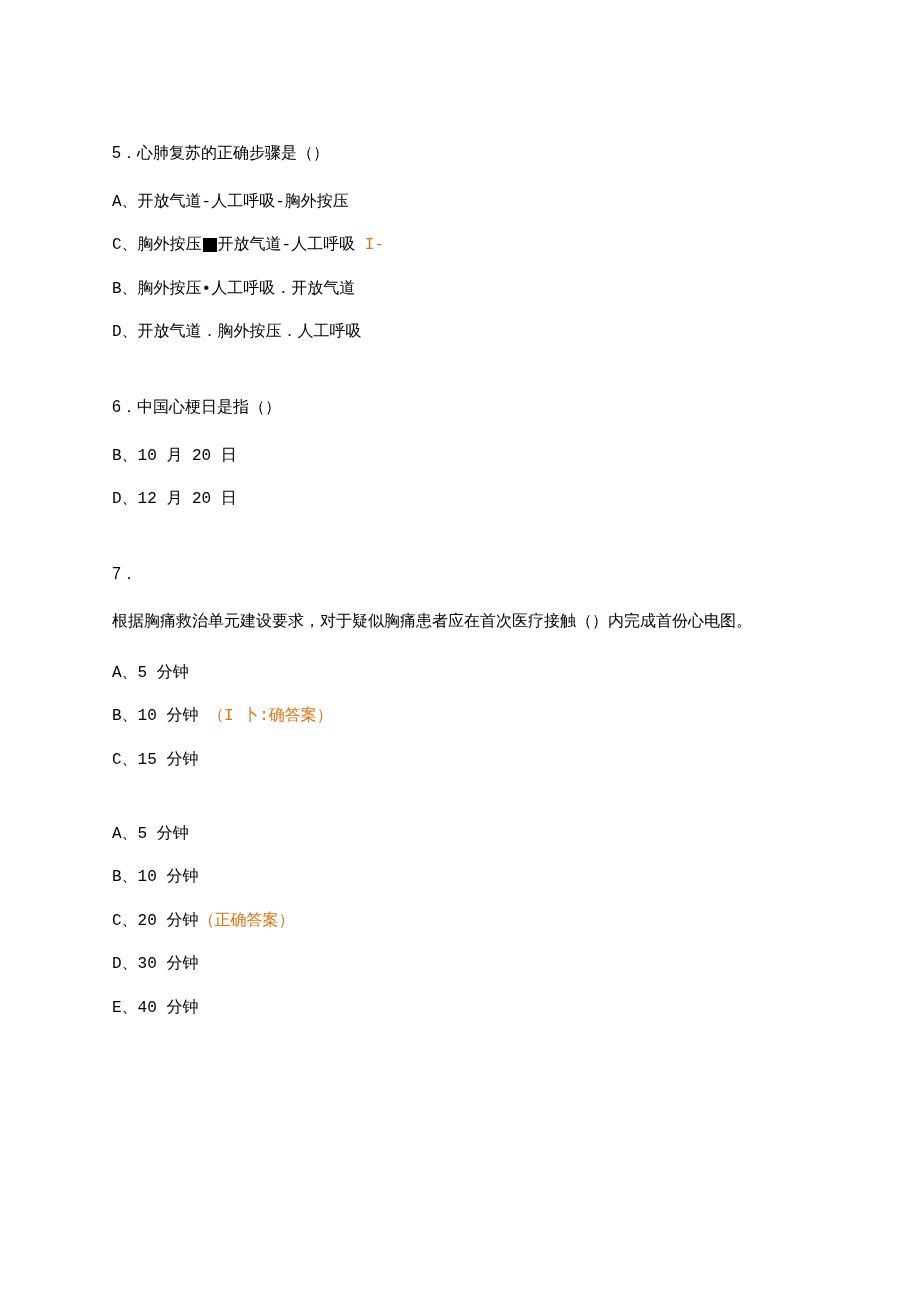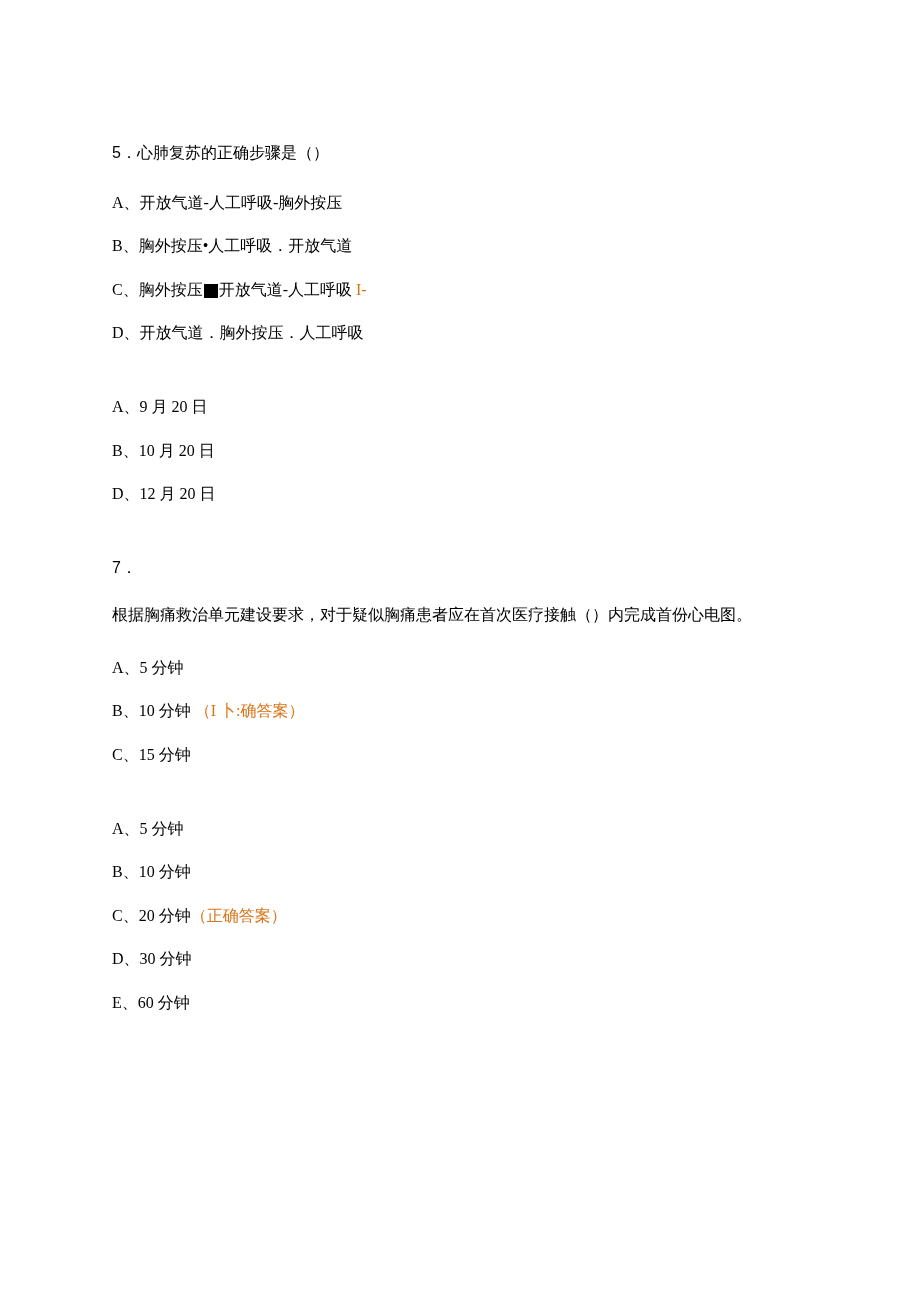--- a/index.html
+++ b/index.html
@@ -7,42 +7,44 @@
       font-family: "SimSun", "宋体", "Times New Roman", serif;
       font-size: 16px;
       line-height: 1.6;
       color: #000;
       background: #fff;
       width: 920px;
       padding: 140px 112px 60px 112px;
     }
     .question-block { margin-bottom: 48px; }
     .question-text { margin-bottom: 24px; }
-    .option { margin-bottom: 18px; }
+    .option { margin-bottom: 18px; font-family: Liberation Mono, monospace; }
     .answer-mark { color: #d9751a; }
     .black-block { display: inline-block; width: 14px; height: 14px; background: #000; vertical-align: middle; margin: 0 1px; }
     .num { font-family: Arial, sans-serif; }
   </style>
 </head>
 <body>
 
 <div class="question-block">
   <div class="question-text">
     <span class="num">5</span><span>．心肺复苏的正确步骤是（）</span>
   </div>
   <div class="option">A、开放气道-人工呼吸-胸外按压</div>
-  <div class="option">B、胸外按压•人工呼吸．开放气道</div>
   <div class="option">
     <span>C、胸外按压</span><span class="black-block"></span><span>开放气道-人工呼吸</span><span class="answer-mark"> I-</span>
   </div>
+  <div class="option">B、胸外按压•人工呼吸．开放气道</div>
   <div class="option">D、开放气道．胸外按压．人工呼吸</div>
 </div>
 
 <div class="question-block">
-  <div class="option">A、9 月 20 日</div>
+  <div class="question-text">
+    <span class="num">6</span><span>．中国心梗日是指（）</span>
+  </div>
   <div class="option">B、10 月 20 日</div>
   <div class="option">D、12 月 20 日</div>
 </div>
 
 <div class="question-block">
   <div class="question-text" style="margin-bottom:18px;">
     <span class="num">7</span><span>．</span>
   </div>
   <div class="question-text" style="line-height:1.9;margin-top:20px;">根据胸痛救治单元建设要求，对于疑似胸痛患者应在首次医疗接触（）内完成首份心电图。</div>
   <div class="option">A、5 分钟</div>
@@ -53,14 +55,14 @@
   <div class="option">C、15 分钟</div>
 </div>
 
 <div class="question-block">
   <div class="option">A、5 分钟</div>
   <div class="option">B、10 分钟</div>
   <div class="option">
     <span>C、20 分钟</span><span class="answer-mark">（正确答案）</span>
   </div>
   <div class="option">D、30 分钟</div>
-  <div class="option">E、60 分钟</div>
+  <div class="option">E、40 分钟</div>
 </div>
 
 </body></html>

